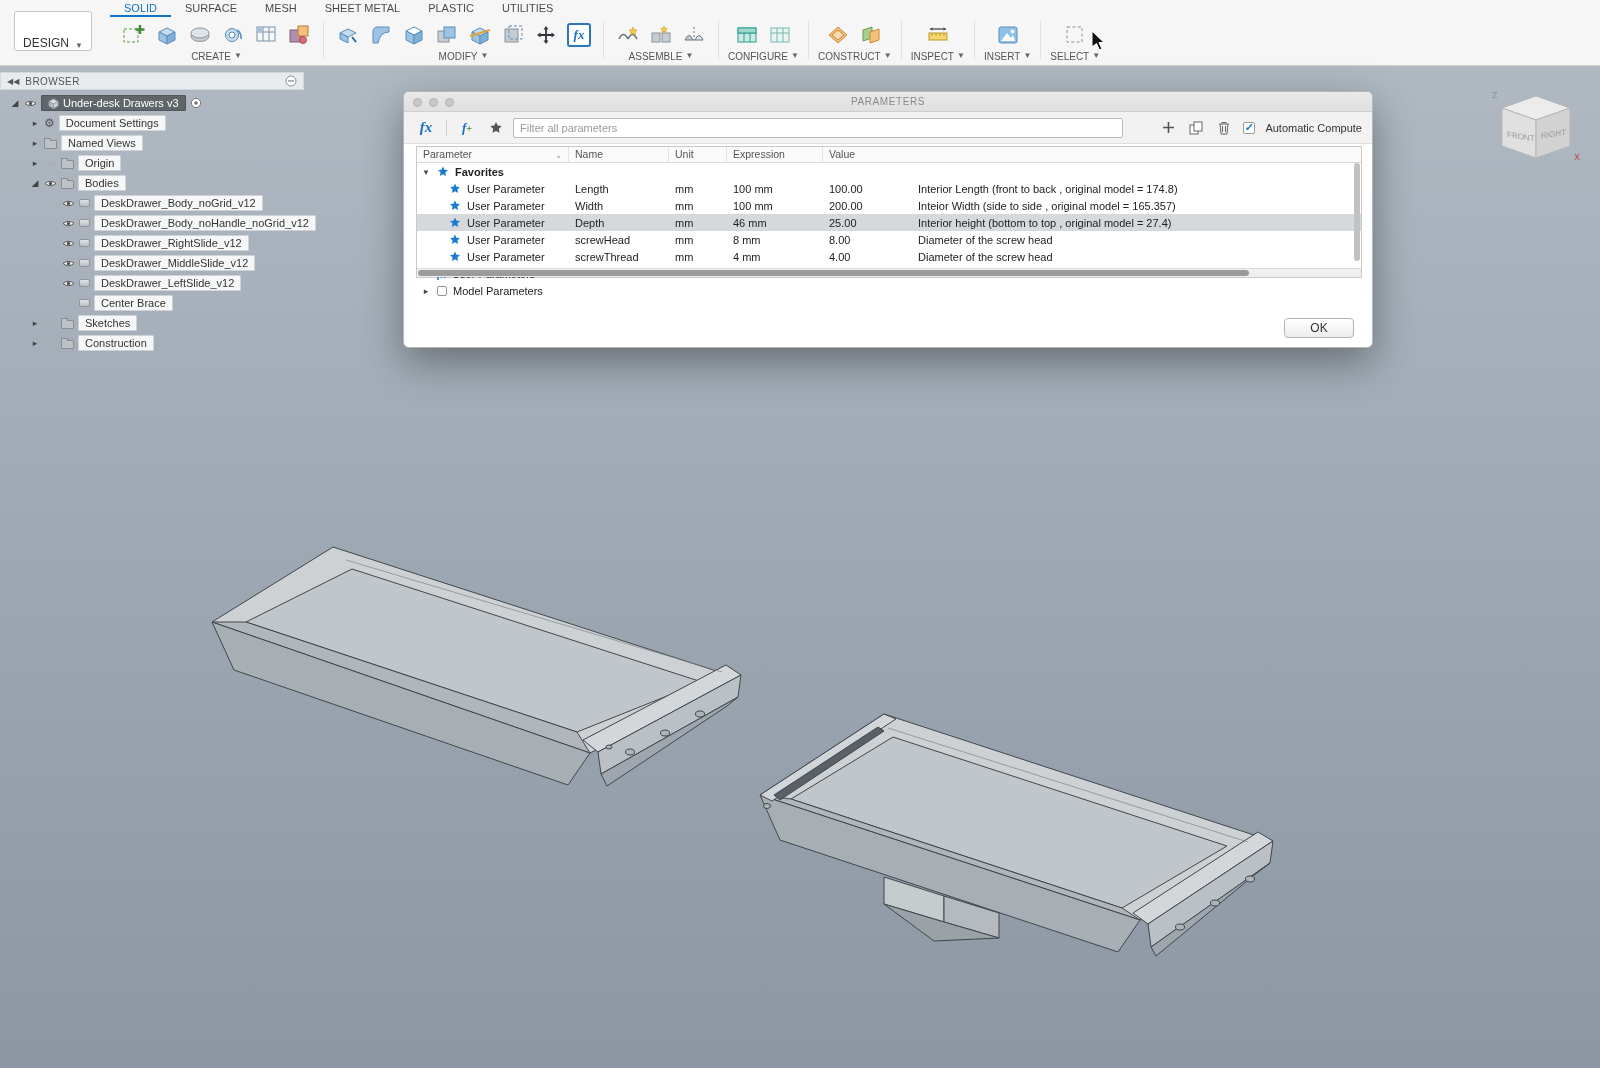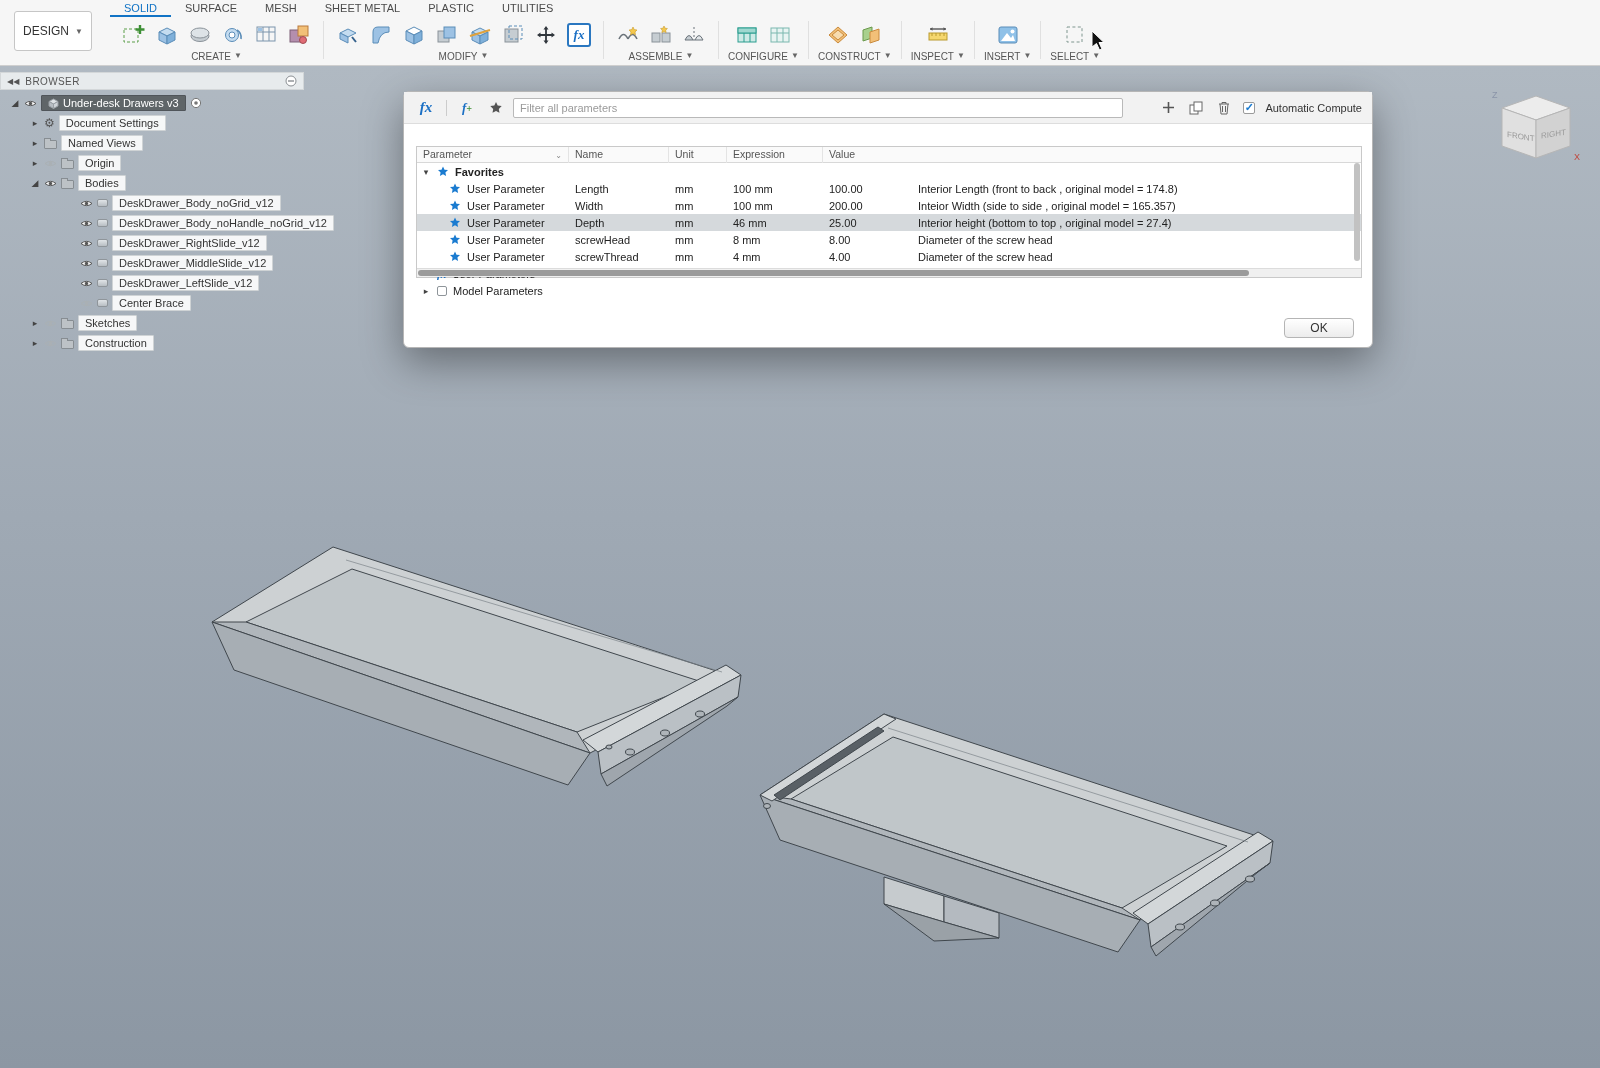--- a/index.html
+++ b/index.html
@@ -3,40 +3,40 @@
 <meta charset="utf-8">
 <style>
 *{margin:0;padding:0;box-sizing:border-box}
 html,body{width:1600px;height:1068px;overflow:hidden;font-family:"Liberation Sans",sans-serif;background:#8e99a5}
 .stage{position:relative;width:1600px;height:1068px}
 
 .viewport{position:absolute;left:0;top:66px;right:0;bottom:0;background:linear-gradient(180deg,#b0b9c2 0%,#9fa9b4 45%,#8c97a3 100%);z-index:0}
 .scene{position:absolute;left:0;top:0;z-index:1;pointer-events:none}
 
 .toolbar{position:absolute;left:0;top:0;width:100%;height:66px;background:#f6f6f6;border-bottom:1px solid #cfcfcf;z-index:6}
-.design-btn{position:absolute;left:14px;top:11px;width:78px;height:40px;background:#fff;border:1px solid #c6c6c6;border-radius:3px;font-size:12px;color:#333;display:flex;align-items:center;justify-content:center;gap:6px;cursor:pointer}
+.design-btn{position:absolute;left:14px;top:11px;width:78px;height:40px;background:#fff;border:1px solid #c6c6c6;border-radius:3px;font-size:12px;color:#333;display:flex;align-items:flex-end;justify-content:center;gap:6px;cursor:pointer}
 .caret-sm{font-size:8px;color:#666}
 .tabs{position:absolute;left:110px;top:0;display:flex;height:17px}
 .tab{font-size:11px;color:#4a4a4a;padding:2px 14px 0;height:17px;white-space:nowrap;cursor:pointer}
 .tab.active{color:#1173c5;box-shadow:inset 0 -2px 0 #1173c5}
 .groups{position:absolute;left:110px;top:18px;display:flex;align-items:stretch}
 .group{display:flex;flex-direction:column;align-items:center;padding:0 9px}
 .gicons{display:flex;align-items:center;gap:3px;height:33px}
 .glabel{font-size:10px;color:#555;display:flex;gap:3px;margin-top:0px;cursor:pointer}
 .gsep{width:1px;background:#e0e0e0;margin:3px 0}
 .tbtn{width:30px;height:30px;display:flex;align-items:center;justify-content:center;border-radius:3px;cursor:pointer}
 .fxbox{width:24px;height:24px;border:2px solid #2a77c0;border-radius:3px;background:#fff;display:flex;align-items:center;justify-content:center}
 .fxtext{font-family:"Liberation Serif",serif;font-style:italic;font-weight:bold;color:#1a6fc4;font-size:13px}
 
 .browser{position:absolute;left:0;top:72px;width:304px;z-index:3;font-size:11px;color:#333}
 .browser-header{height:18px;background:rgba(236,239,241,.92);border:1px solid #d3d7d9;display:flex;align-items:center;padding:0 6px;gap:6px}
 .bh-title{font-size:10px;color:#555;letter-spacing:.4px;flex:1}
 .tree{padding-top:3px}
 .trow{display:flex;align-items:center;height:20px;gap:4px}
-.lvl0{padding-left:10px}.lvl1{padding-left:30px}.lvl2{padding-left:80px}
+.lvl0{padding-left:10px}.lvl1{padding-left:30px}.lvl2{padding-left:62px}
 .caret{width:10px;font-size:9px;color:#444;text-align:center;cursor:pointer;flex:none}
 .chip{background:rgba(250,251,251,.95);border:1px solid #cfd3d5;padding:0 6px;height:16px;line-height:15px;font-size:11px;color:#333;display:inline-flex;align-items:center;gap:4px;border-radius:1px;cursor:pointer;white-space:nowrap}
 .chip.dark{background:#5f6568;border-color:#50555a;color:#fff}
 .folder{width:13px;height:9px;background:#bdc2c6;border:1px solid #878d92;border-radius:1px;position:relative;flex:none;margin-top:2px}
 .folder::before{content:"";position:absolute;top:-3px;left:-1px;width:5px;height:2px;background:#bdc2c6;border:1px solid #878d92;border-bottom:none}
 .bodyic{width:11px;height:8px;border:1px solid #8f959a;background:linear-gradient(#e0e4e7,#b8bec3);border-radius:2px;flex:none}
 .gearic{font-size:12px;color:#555;line-height:1;flex:none}
 .icflex{flex:none;display:flex;align-items:center}
 
 .dialog{position:absolute;left:403px;top:91px;width:970px;height:257px;background:#fff;border:1px solid #b6b6b6;border-radius:6px;box-shadow:0 14px 40px rgba(0,0,0,.38);z-index:8}
@@ -545,20 +545,28 @@
             </svg>
           </span>
         <span class="folder"></span>
         <span class="chip">Construction</span>
       </div>
 
     </div>
   </div>
 
   <div class="dialog">
+    <div class="dlg-titlebar">
+      <div class="traffic">
+        <span class="tl"></span>
+        <span class="tl"></span>
+        <span class="tl"></span>
+      </div>
+      <span class="dlg-title">PARAMETERS</span>
+    </div>
 
     <div class="dlg-toolbar">
       <span class="mini-btn" style="width:24px">
           <span class="fxtext" style="font-size:15px">fx</span>
         </span>
       <span class="dt-sep"></span>
       <span class="mini-btn" style="width:24px">
           <span class="fx-sm" style="font-size:13px">f<span style="color:#3d8f35;font-size:10px">+</span></span>
         </span>
       <span class="mini-btn">

